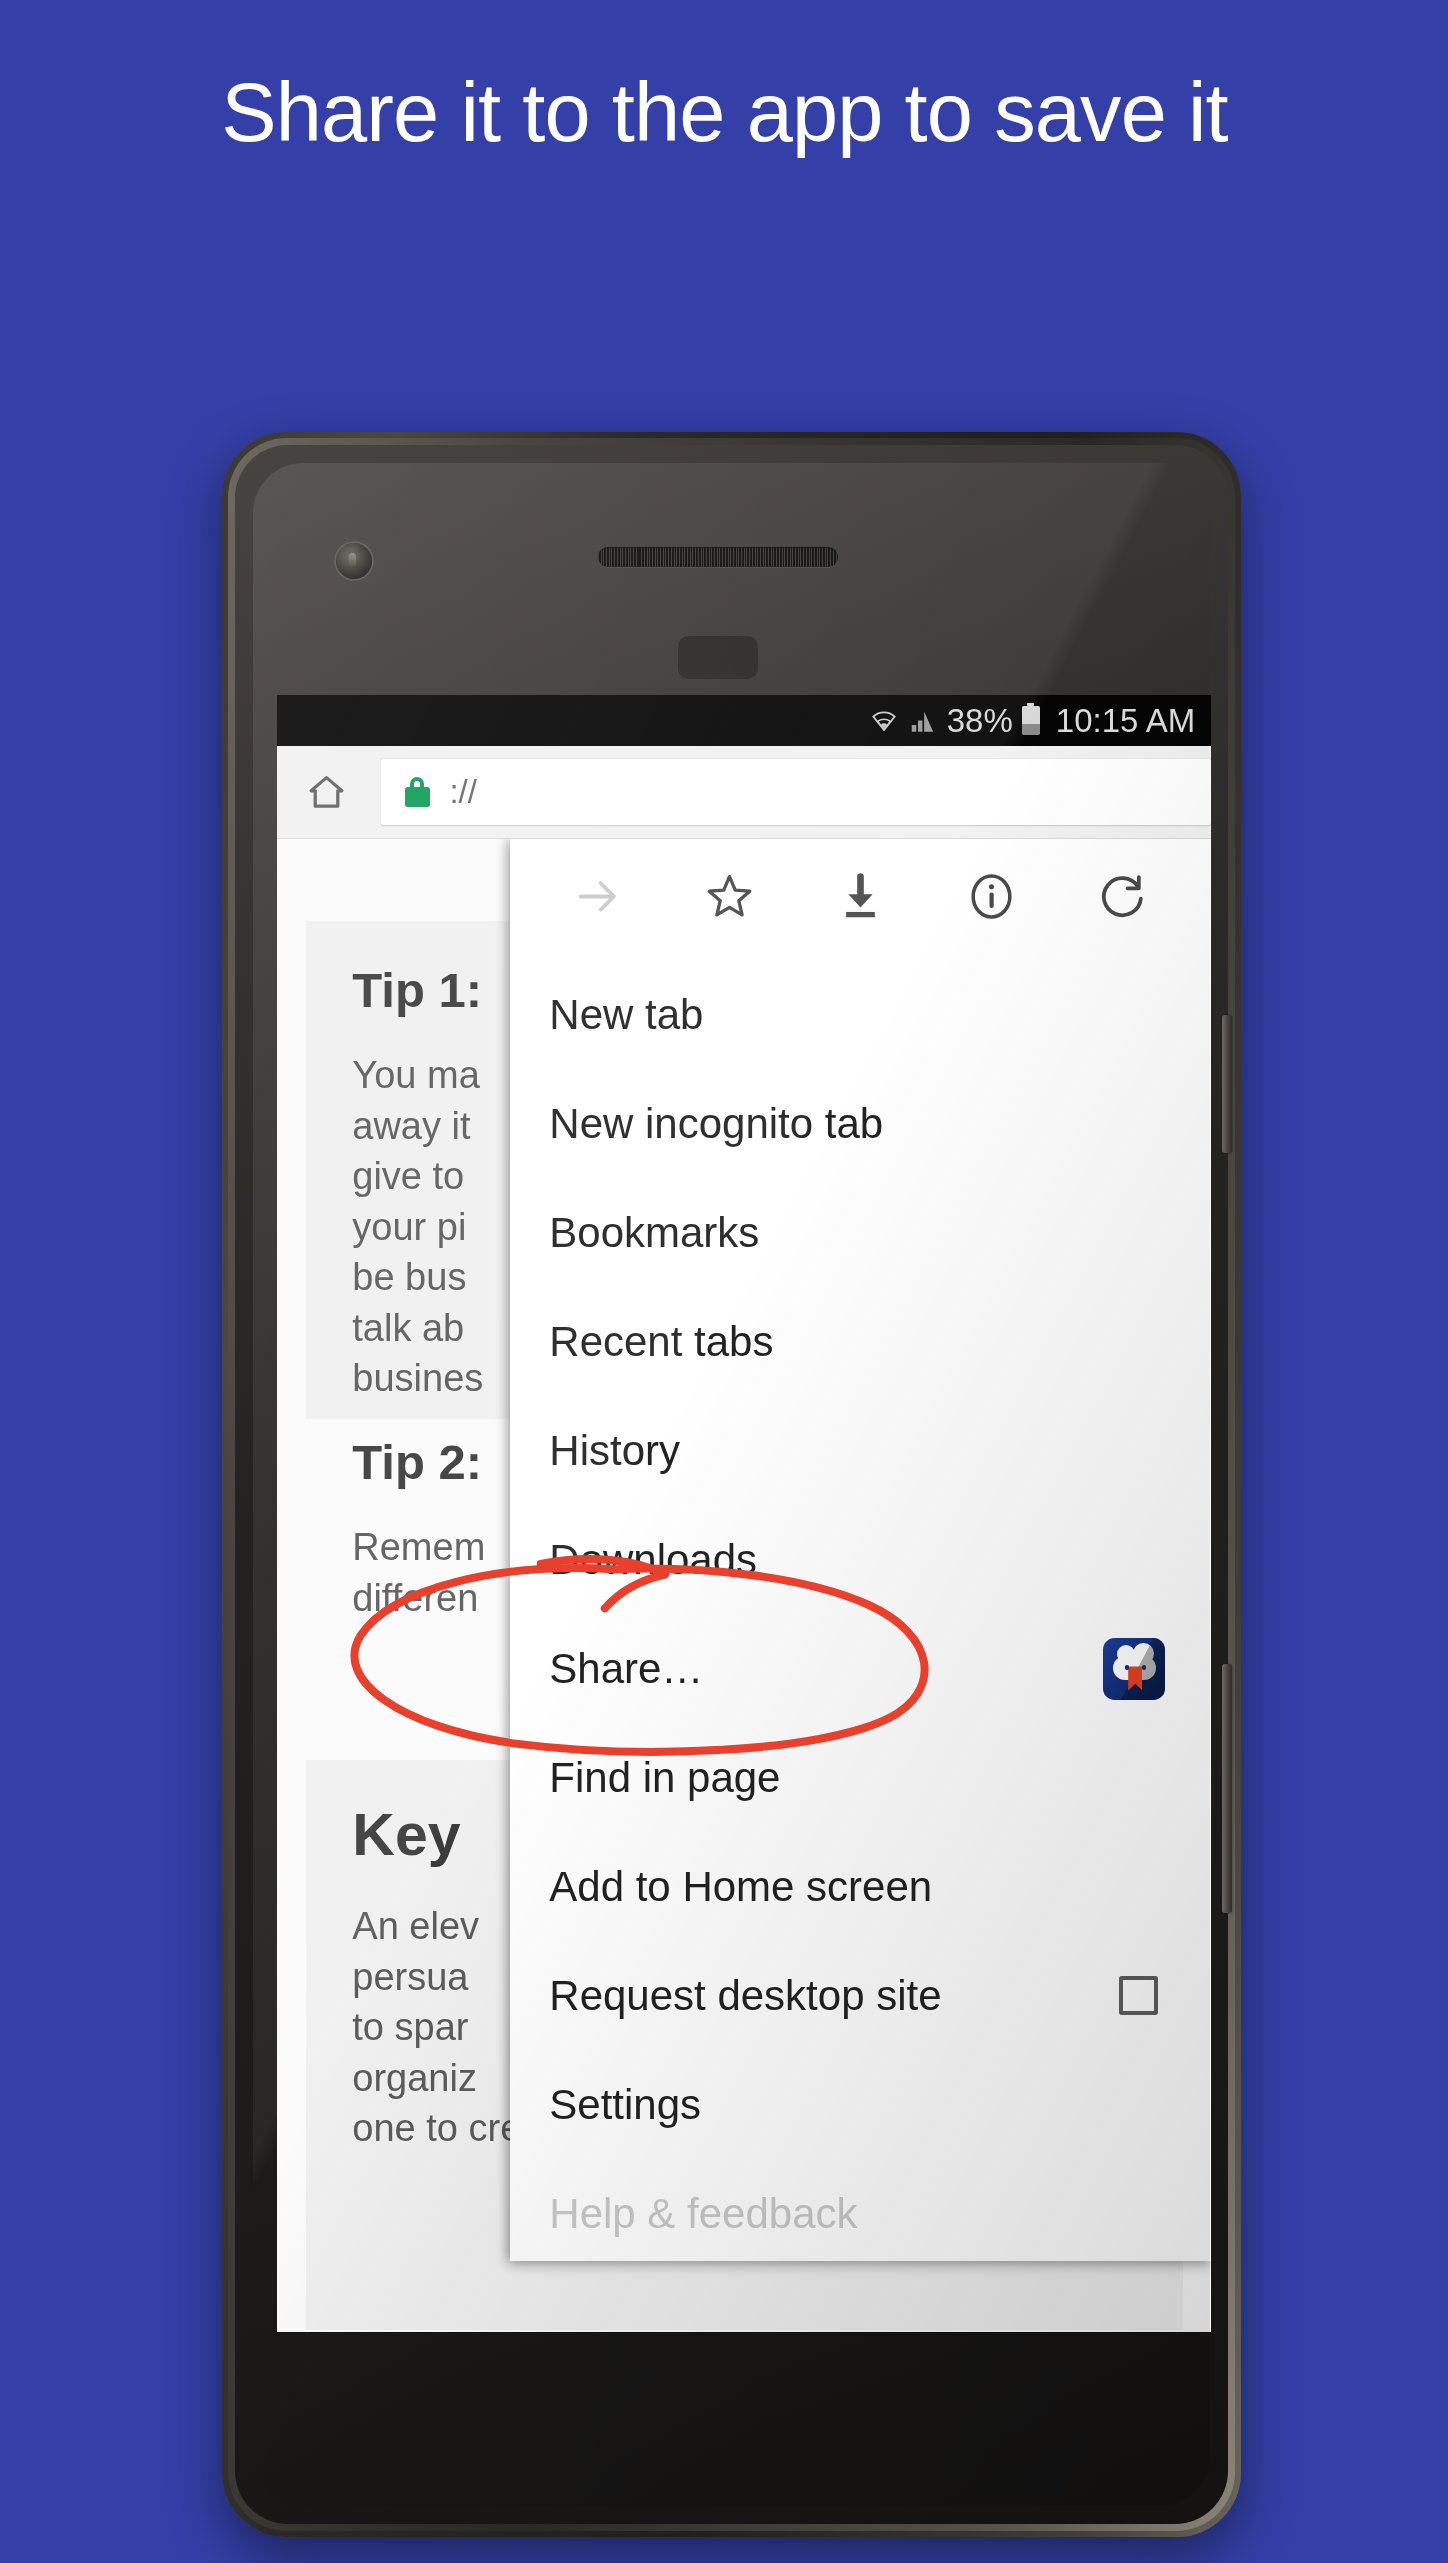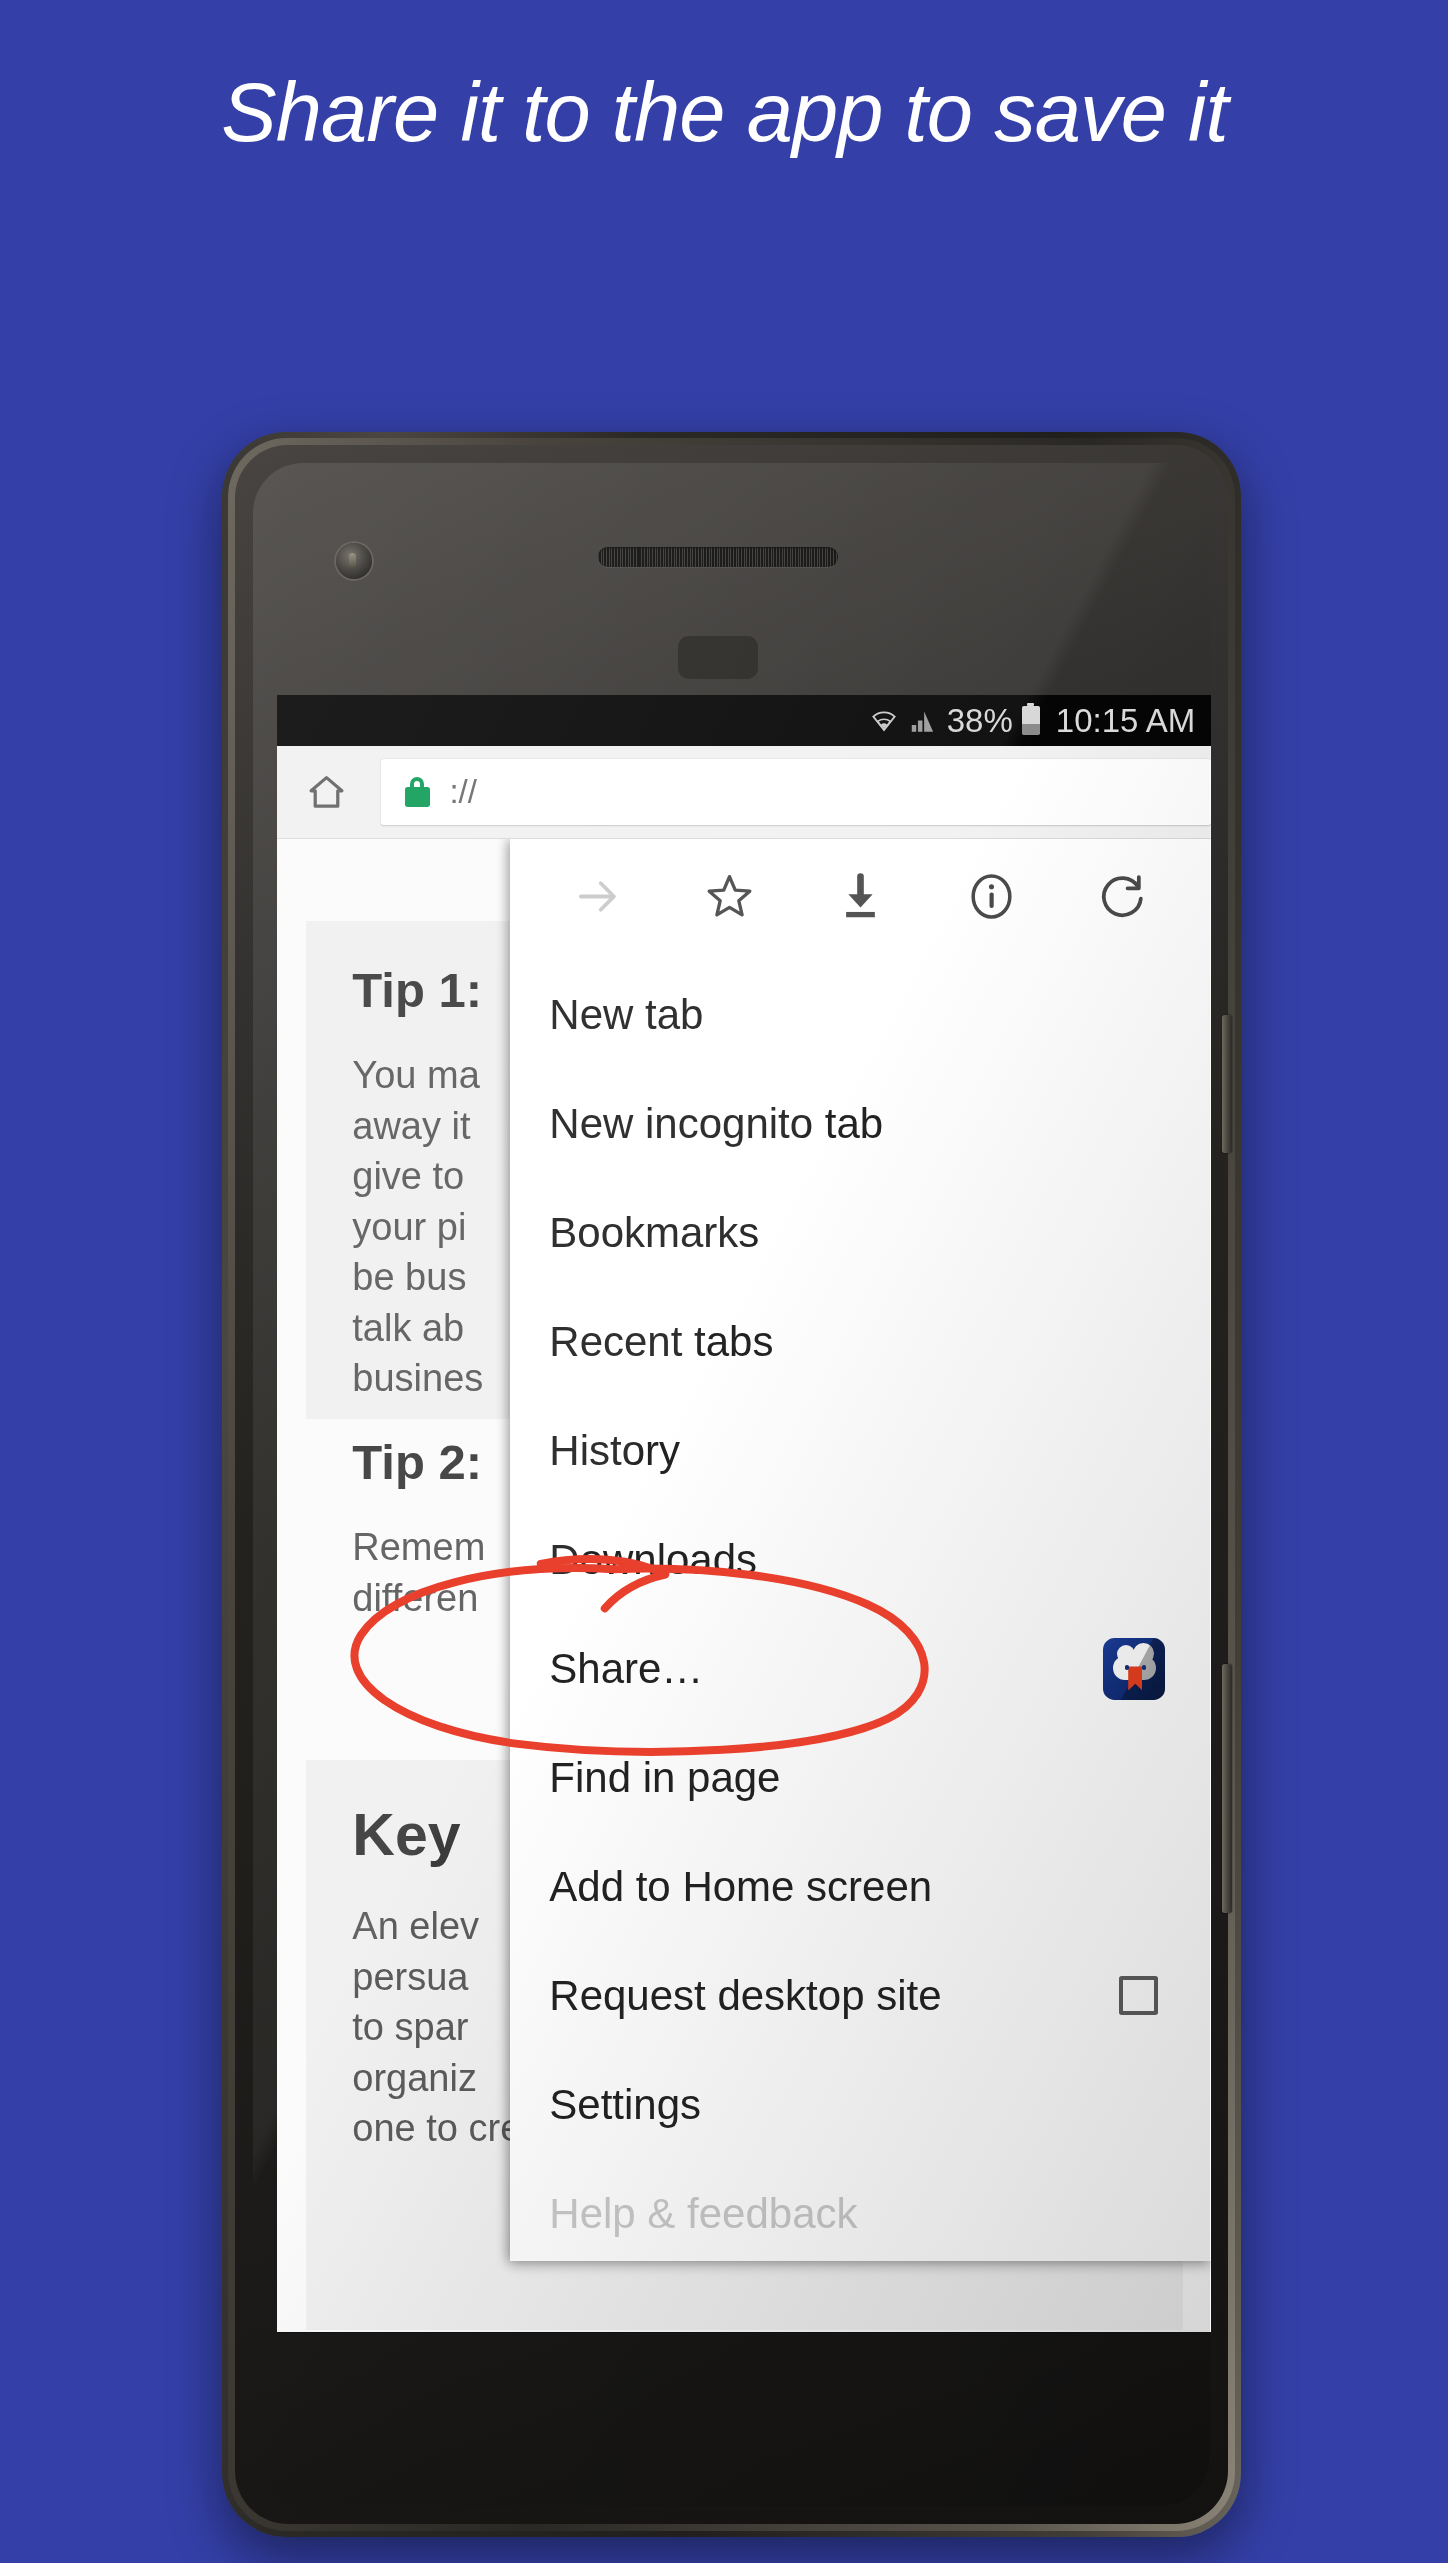--- a/index.html
+++ b/index.html
@@ -22,21 +22,20 @@
     top: 71px;
     left: 0;
     width: 1449px;
     text-align: center;
     color: #ffffff;
     font-size: 83px;
     line-height: 1.02;
     font-weight: 400;
     letter-spacing: -0.9px;
     padding: 0 107px;
-    font-style: italic;
   }
 
   
   .phone {
     position: absolute;
     left: 222px;
     top: 432px;
     width: 1019px;
     height: 2105px;
     border-radius: 64px;

